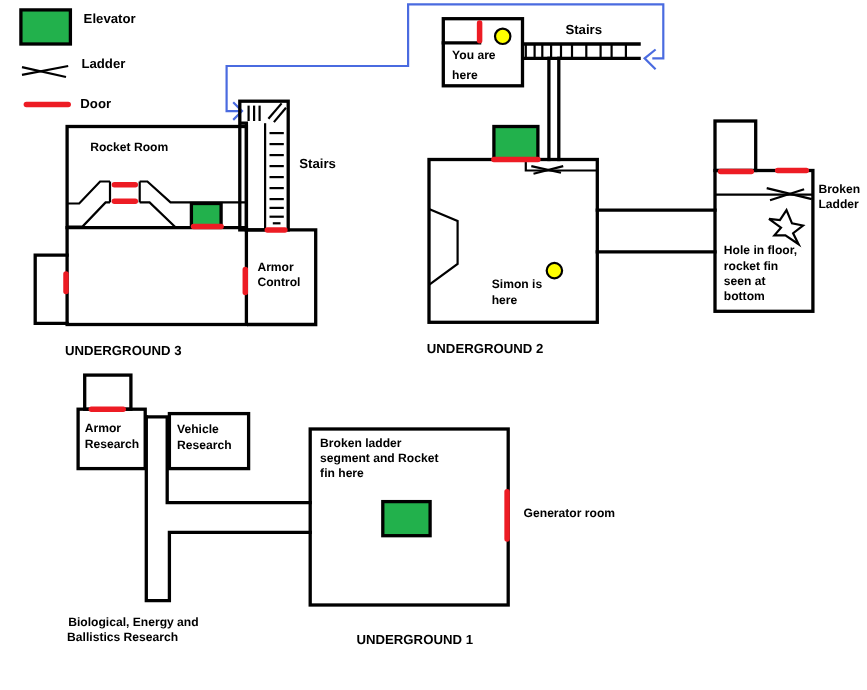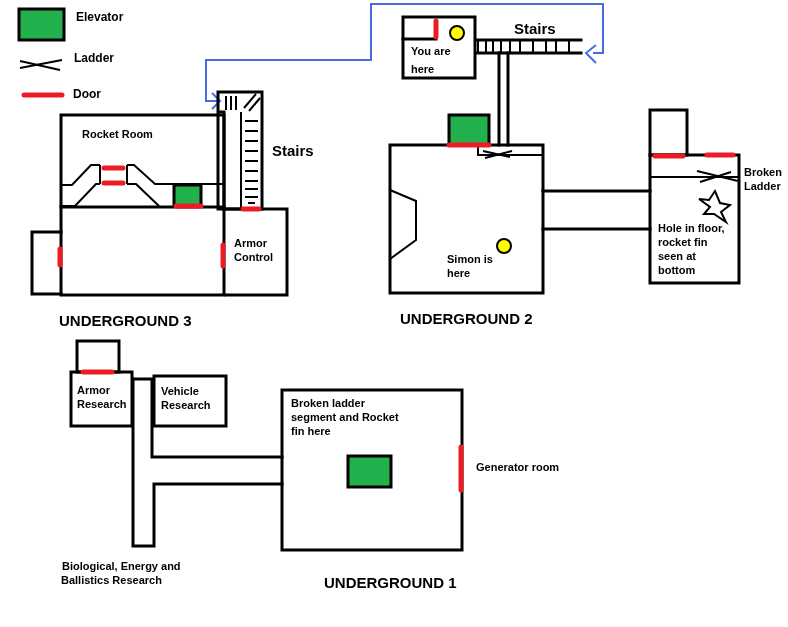--- a/index.html
+++ b/index.html
@@ -1,21 +1,21 @@
 <!DOCTYPE html>
 <html><head>
 <meta charset="utf-8">
 <style>
   html, body { margin: 0; padding: 0; background: #ffffff; }
   #stage { position: relative; width: 788px; height: 627px; overflow: hidden; background: #ffffff; }
   svg { position: absolute; left: 0; top: 0; }
   .lbl { position: absolute; font-family: "Liberation Sans", sans-serif; color: #000; white-space: nowrap; }
   .s11n { font-size: 11px; line-height: 14px; font-weight: bold; }
   .s14 { font-size: 12px; font-weight: bold; }
-  .s12 { font-size: 15px; font-weight: bold; }
+  .s12 { font-size: 12px; font-weight: bold; }
   .wall { stroke: #000; stroke-width: 3; fill: none; stroke-linecap: square; }
   .thin { stroke: #000; stroke-width: 2; fill: none; }
   .door { stroke: #ed1c24; stroke-width: 5; stroke-linecap: round; }
   .elev { fill: #22b14c; stroke: #000; stroke-width: 3; }
   .dot { fill: #ffff00; stroke: #000; stroke-width: 2; }
   .route { stroke: #4a6be0; stroke-width: 2; fill: none; }
 </style>
 </head>
 <body>
 
@@ -165,21 +165,21 @@
 <div class="lbl s11n" style="left:411px;top:62px;">here</div>
 <div class="lbl s12" style="left:514px;top:20px;">Stairs</div>
 <div class="lbl s11n" style="left:447px;top:252px;">Simon is</div>
 <div class="lbl s11n" style="left:447px;top:266px;">here</div>
 <div class="lbl s11n" style="left:744px;top:165px;">Broken</div>
 <div class="lbl s11n" style="left:744px;top:179px;">Ladder</div>
 <div class="lbl s11n" style="left:658px;top:221px;">Hole in floor,</div>
 <div class="lbl s11n" style="left:658px;top:235px;">rocket fin</div>
 <div class="lbl s11n" style="left:658px;top:249px;">seen at</div>
 <div class="lbl s11n" style="left:658px;top:263px;">bottom</div>
-<div class="lbl s12" style="left:388px;top:310px;margin-left:12px;">UNDERGROUND 2</div>
+<div class="lbl s12" style="left:388px;top:310px;">UNDERGROUND 2</div>
 
 <div class="lbl s11n" style="left:77px;top:383px;">Armor</div>
 <div class="lbl s11n" style="left:77px;top:397px;">Research</div>
 <div class="lbl s11n" style="left:161px;top:384px;">Vehicle</div>
 <div class="lbl s11n" style="left:161px;top:398px;">Research</div>
 <div class="lbl s11n" style="left:291px;top:396px;">Broken ladder</div>
 <div class="lbl s11n" style="left:291px;top:410px;">segment and Rocket</div>
 <div class="lbl s11n" style="left:291px;top:424px;">fin here</div>
 <div class="lbl s11n" style="left:476px;top:460px;">Generator room</div>
 <div class="lbl s11n" style="left:62px;top:559px;">Biological, Energy and</div>

